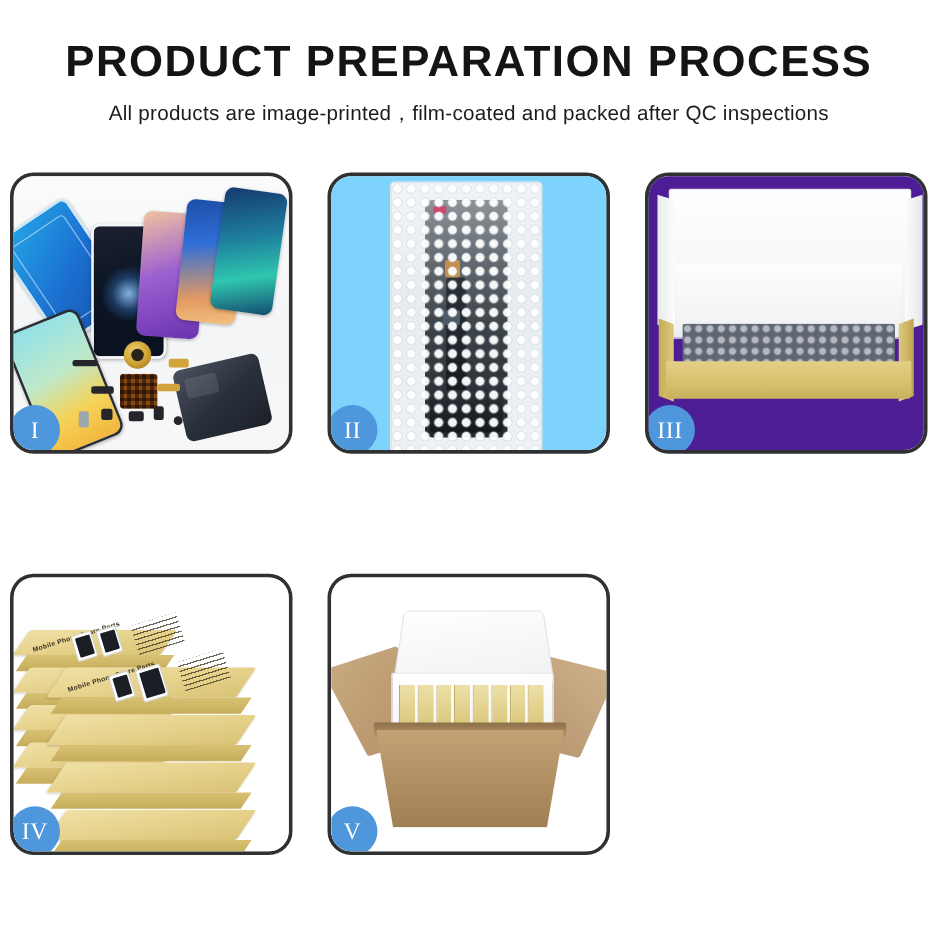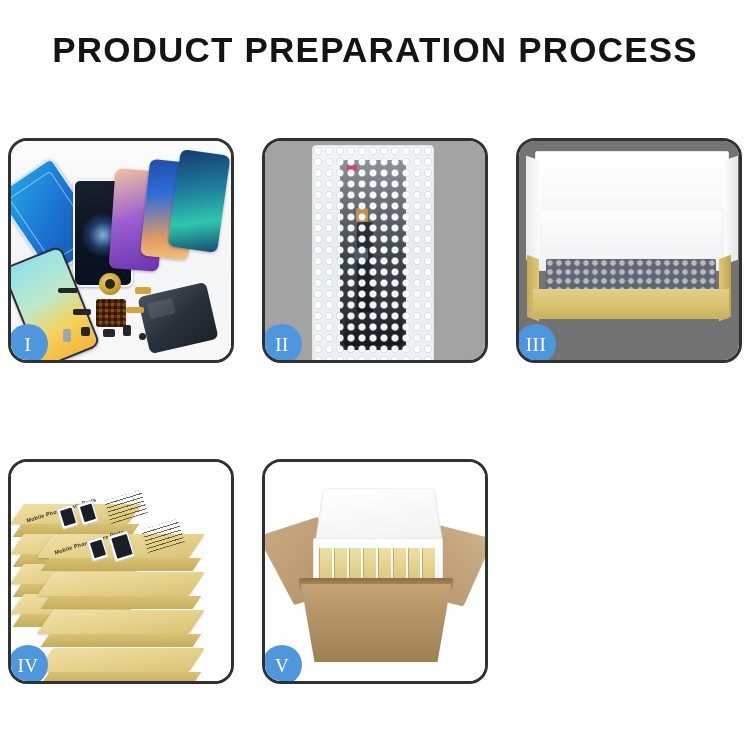--- a/index.html
+++ b/index.html
@@ -117,21 +117,21 @@
       repeating-linear-gradient(0deg,#6d4a22 0 3px,#b98a4a 3px 6px);
     background-blend-mode:multiply;
   }
   .coil{
     position:absolute;width:22px;height:22px;border-radius:50%;
     background:radial-gradient(circle at 40% 35%,#f0cf6a 0%,#c79c2e 60%,#8d6a15 100%);
   }
   .coil:after{content:"";position:absolute;left:6px;top:6px;width:10px;height:10px;border-radius:50%;background:#2a2416;}
 
   
-  .p2{background:#a3a3a3;}
+  .p2{background:#7dd3fc;}
   .bag{
     position:absolute;left:47px;top:4px;width:120px;height:218px;
     background:linear-gradient(175deg,#f2f5f7 0%,#e6ecef 40%,#eef2f4 100%);
     border:1px solid #e0e6e9;border-radius:4px;
     overflow:hidden;
   }
   .bag:before{
     content:"";position:absolute;inset:0;
     background-image:radial-gradient(circle at 5px 5px,rgba(255,255,255,.95) 3.1px,rgba(190,205,212,.55) 3.6px,rgba(255,255,255,0) 4.4px);
     background-size:11px 11px;
@@ -150,21 +150,21 @@
     position:absolute;width:12px;height:14px;background:#c58f4d;border-radius:2px;
   }
   .lcd .red{position:absolute;left:7px;top:5px;width:10px;height:6px;background:#d3446b;border-radius:1px;}
   .lcd .conn{position:absolute;left:14px;top:88px;width:14px;height:12px;background:#4e5a66;border-radius:2px;}
   .lcd .bottom{
     position:absolute;left:4px;bottom:4px;right:4px;height:34px;
     background:linear-gradient(180deg,#2a3036 0%,#14181d 100%);border-radius:3px;
   }
 
   
-  .p3{background:#737373;}
+  .p3{background:#4c1d95;}
   .lidwhite{
     position:absolute;left:16px;top:10px;width:192px;height:118px;
     background:linear-gradient(180deg,#ffffff 0%,#f6f7f8 55%,#eceef0 100%);
     border:1px solid #e4e6e9;border-radius:2px;
   }
   .lidwhite:before{
     content:"";position:absolute;left:-10px;top:6px;width:14px;height:104px;
     background:linear-gradient(90deg,#e8eaec,#fbfcfc);transform:skewY(18deg);
   }
   .lidwhite:after{
@@ -293,20 +293,21 @@
   }
   .tab-s{position:absolute;width:17px;height:20px;background:#a98a60;border-radius:1px;}
 </style>
 </head>
 <body>
 
 <div class="page">
 
   <div class="header">
     <h1 class="title">PRODUCT PREPARATION PROCESS</h1>
+    <p class="subtitle">All products are image-printed，film-coated and packed after QC inspections</p>
   </div>
 
   <div class="grid">
 
     <div class="panel">
       <div class="stage p1">
         <div class="scr scr-blue"></div>
         <div class="scr scr-black"></div>
         <div class="scr scr-purple"></div>
         <div class="scr scr-pink"></div>

